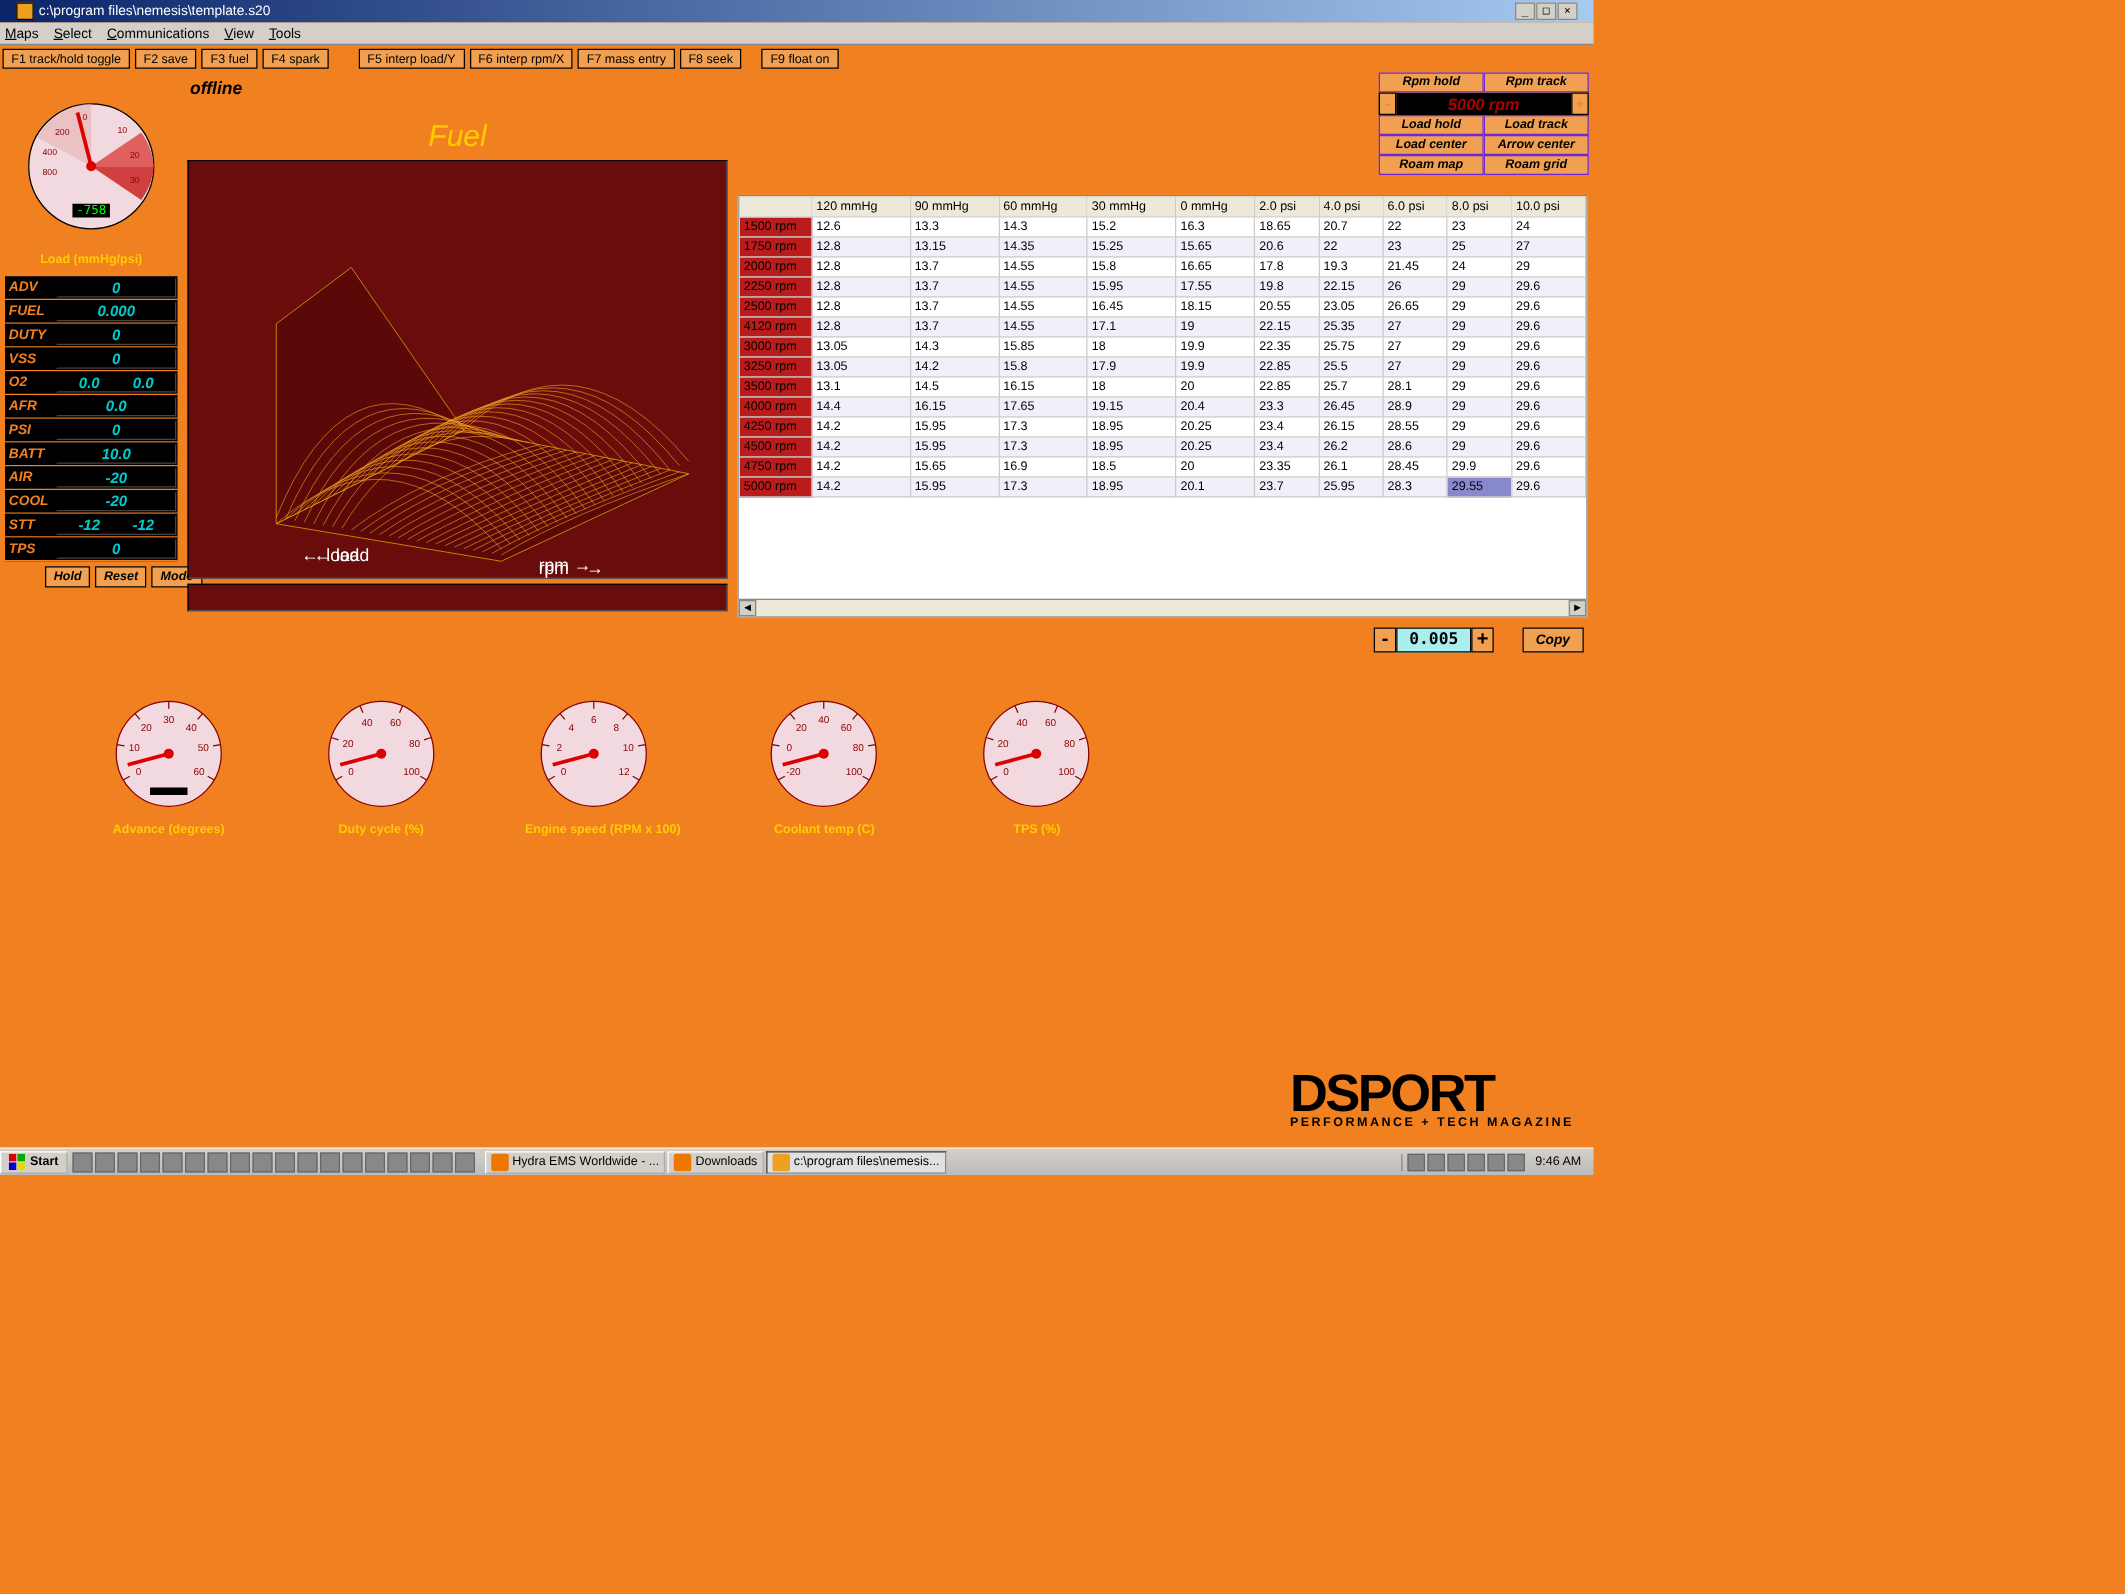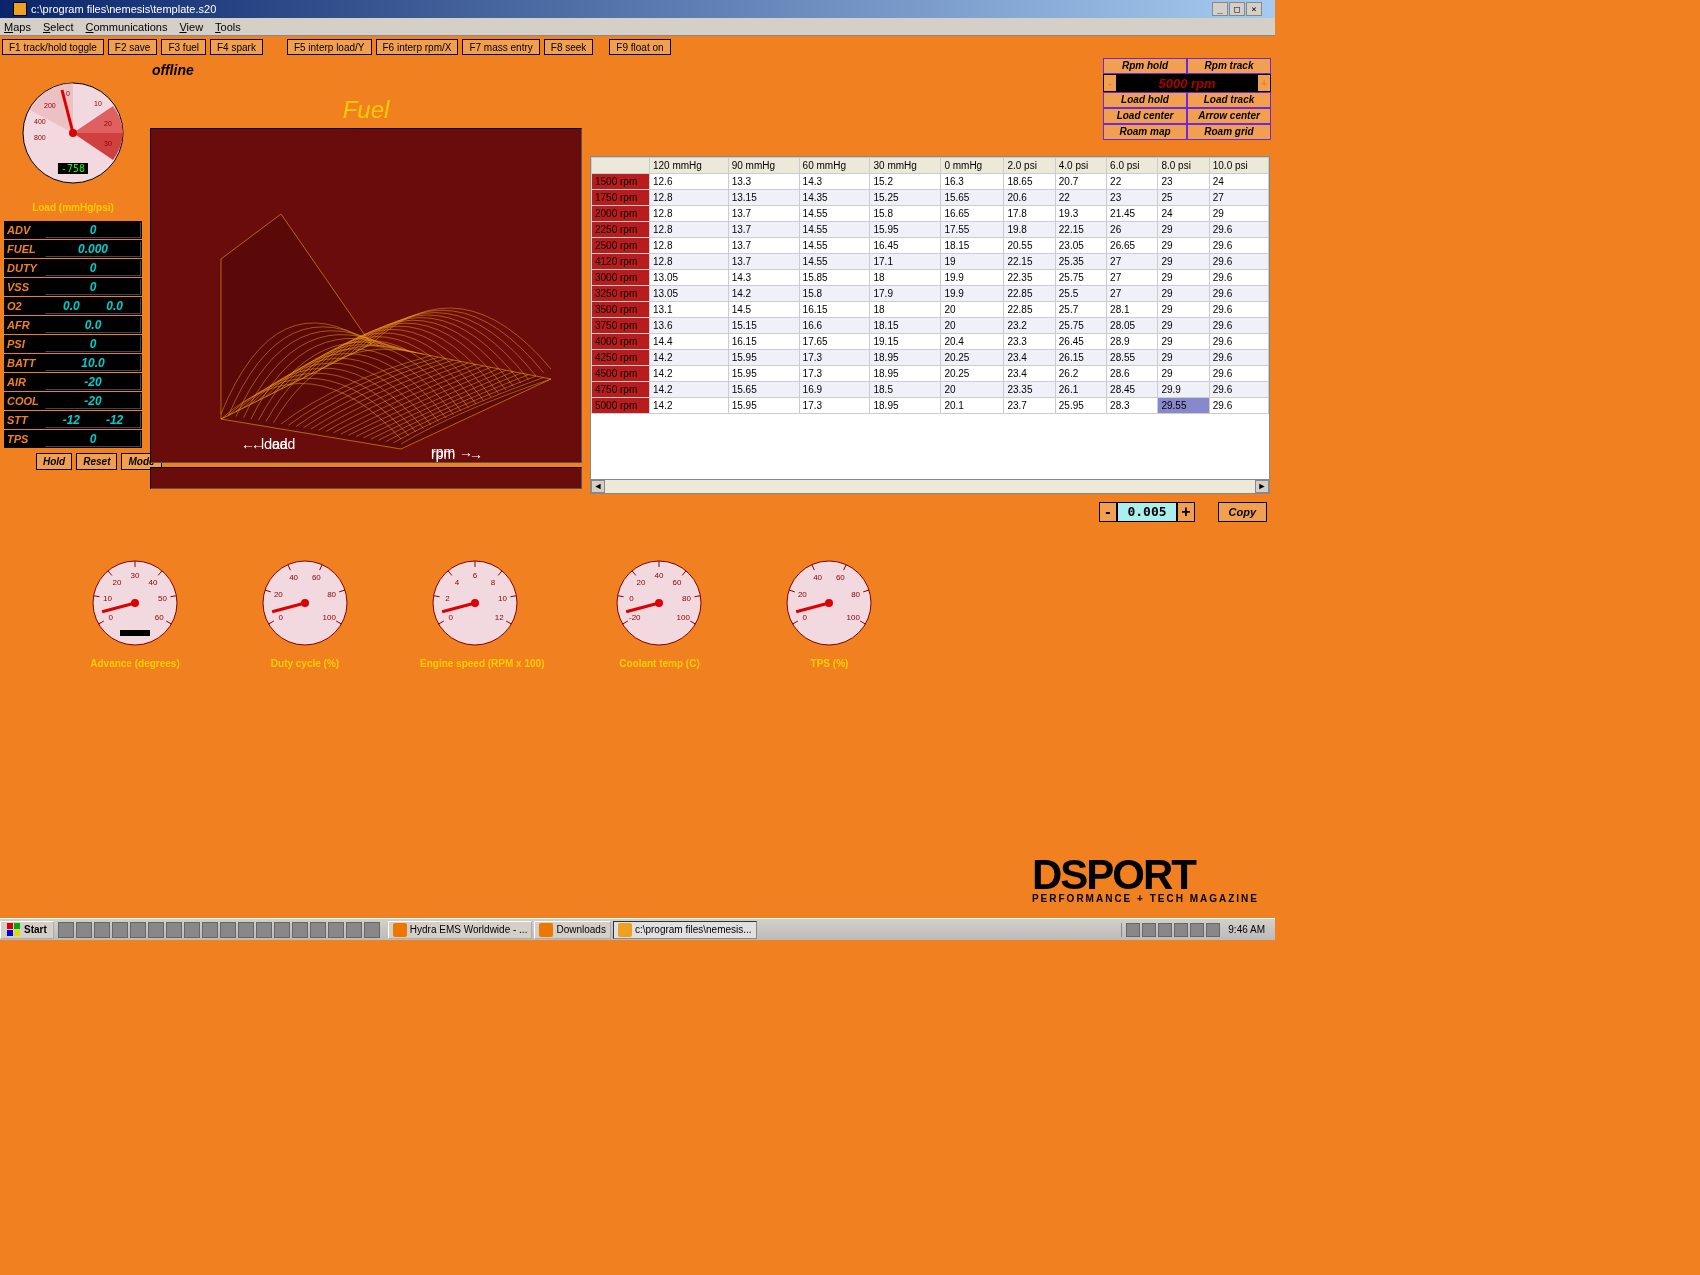--- a/index.html
+++ b/index.html
@@ -418,33 +418,20 @@
             <td>16.15</td>
             <td>18</td>
             <td>20</td>
             <td>22.85</td>
             <td>25.7</td>
             <td>28.1</td>
             <td>29</td>
             <td>29.6</td>
           </tr>
           <tr>
-            <td>3750 rpm</td>
-            <td>13.6</td>
-            <td>15.15</td>
-            <td>16.6</td>
-            <td>18.15</td>
-            <td>20</td>
-            <td>23.2</td>
-            <td>25.75</td>
-            <td>28.05</td>
-            <td>29</td>
-            <td>29.6</td>
-          </tr>
-          <tr>
             <td>4000 rpm</td>
             <td>14.4</td>
             <td>16.15</td>
             <td>17.65</td>
             <td>19.15</td>
             <td>20.4</td>
             <td>23.3</td>
             <td>26.45</td>
             <td>28.9</td>
             <td>29</td>

